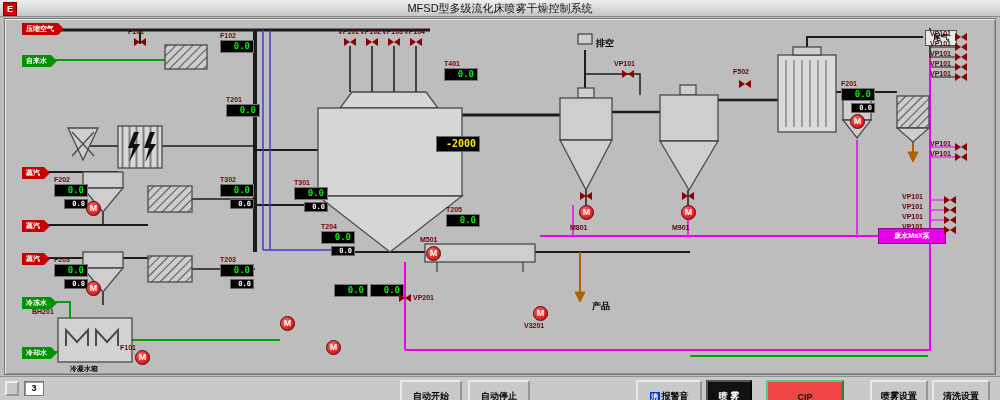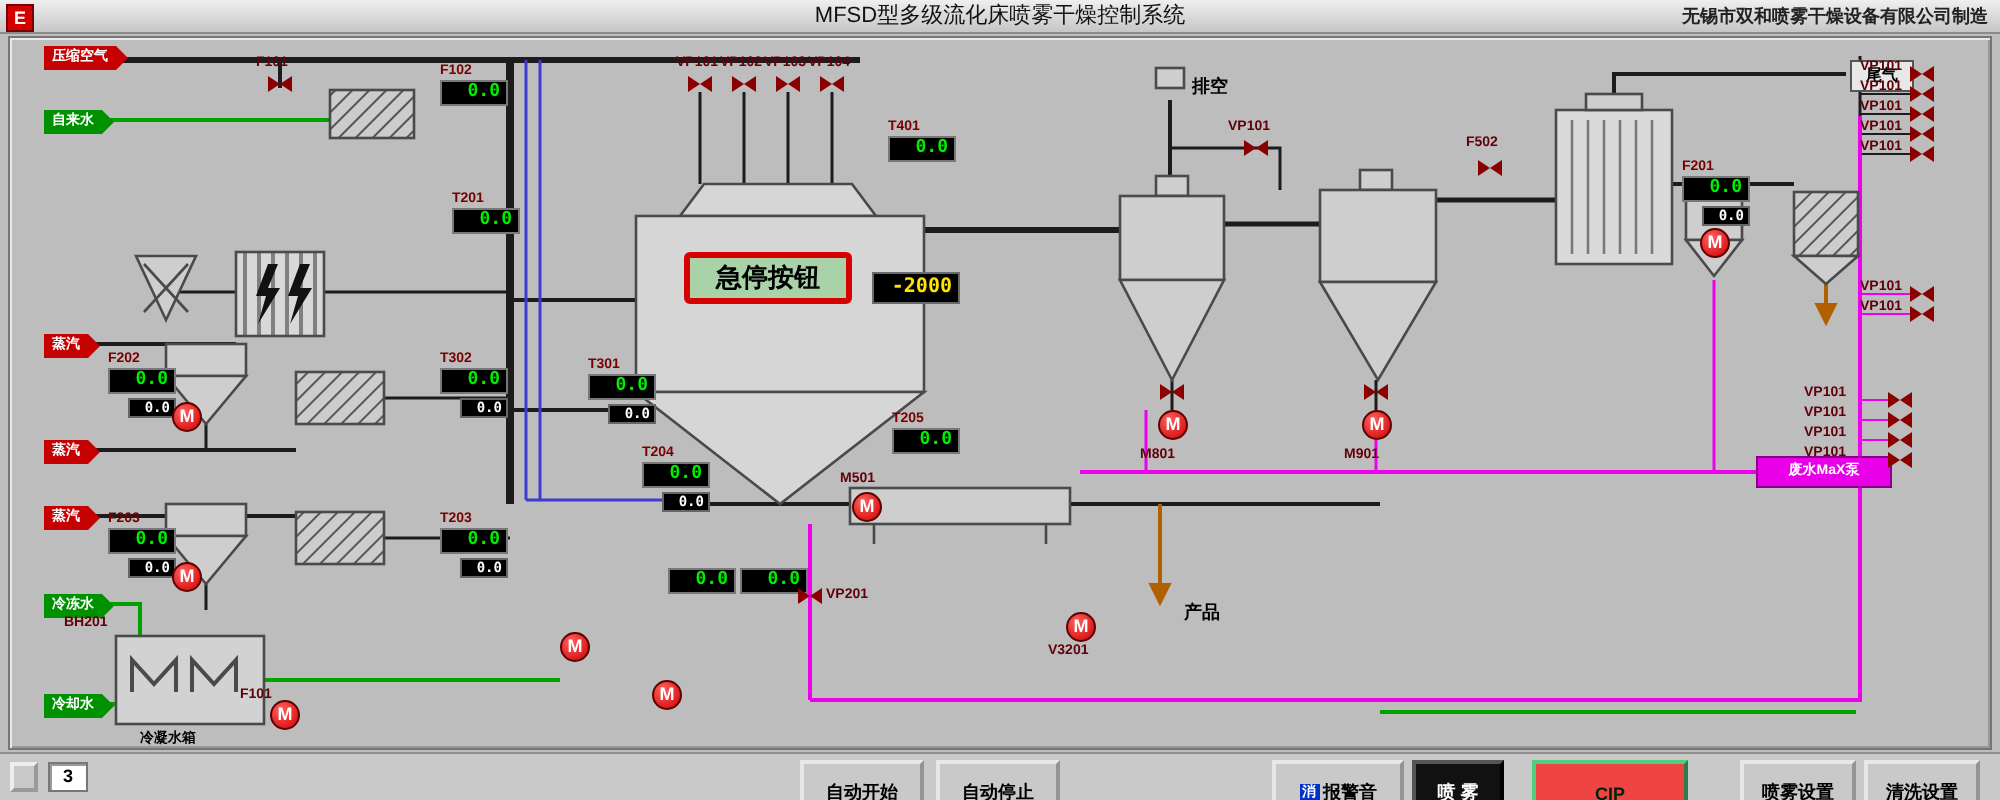--- a/index.html
+++ b/index.html
@@ -152,26 +152,24 @@
       <polygon points="897,128 929,128 913,142"></polygon>
       <rect x="58" y="318" width="74" height="44" fill="#d2d2d2"></rect>
       <path fill="none" stroke-width="2" d="M66 346 V330 L77 342 L88 330 V346 M96 346 V330 L107 342 L118 330 V346"></path>
       <rect x="578" y="34" width="14" height="10"></rect>
     </g>
   </svg>
 
   <div class="titlebar">
     <span class="exitchip">E</span>
     <span class="title">MFSD型多级流化床喷雾干燥控制系统</span>
-    <span class="mfr">无锡市双和喷雾干燥设备有限公司制造</span>
   </div>
 
   <div class="mainframe"></div>
 
-  <button class="ems">急停按钮</button>
   <div class="neg">-2000</div>
   <div class="weiqi">尾气</div>
   <div class="cipbox">废水MaX泵</div>
 
   <div class="taskbar">
     <button class="minibtn"></button>
     <div class="pagebox">3</div>
     <div id="btn-row">
         <button class="tbtn default" style="width: 62px; margin-left: 0px;">
           <span>自动开始</span>

